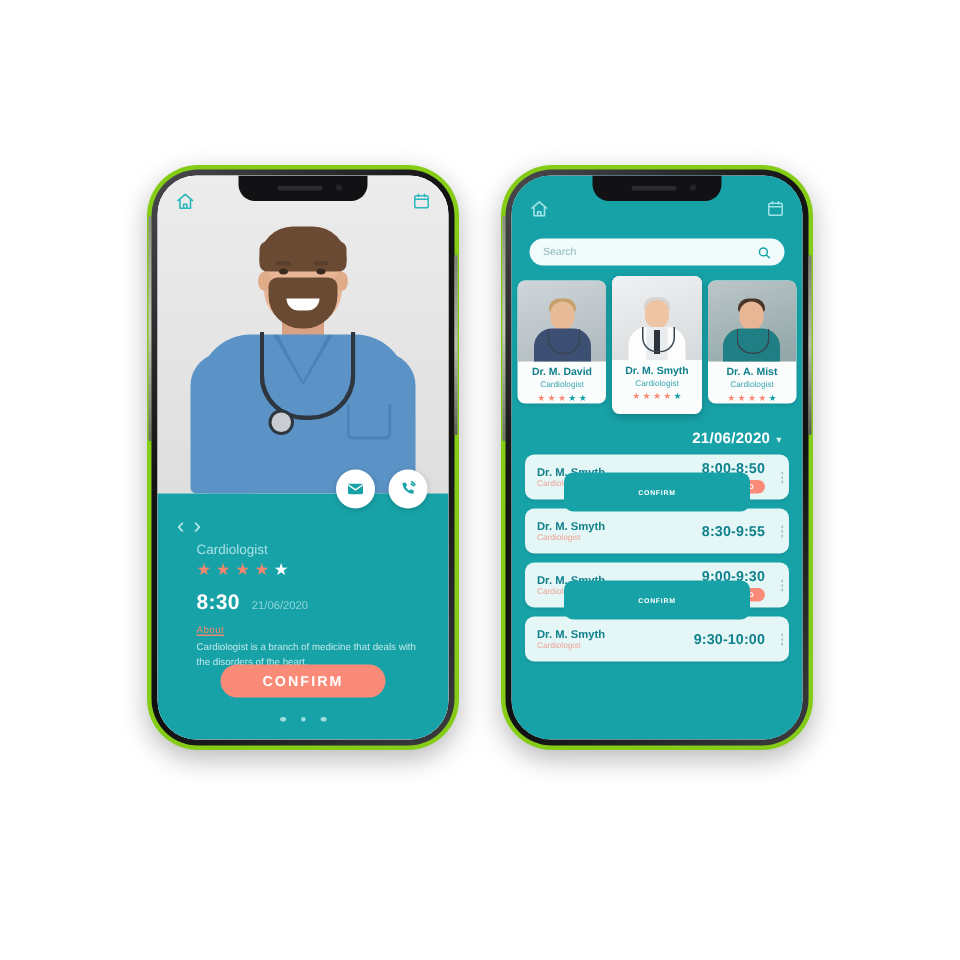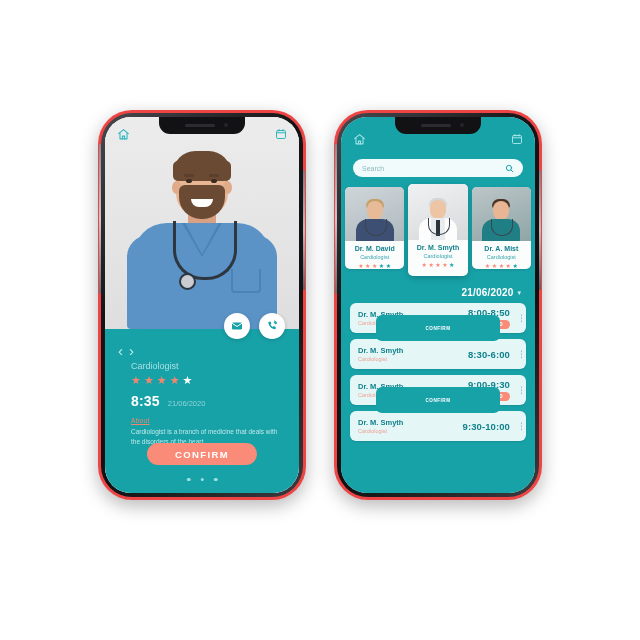--- a/index.html
+++ b/index.html
@@ -7,21 +7,21 @@
     width:640px;height:640px;background:#ffffff;
     font-family:"Liberation Sans",sans-serif;
     overflow:hidden;
   }
   .stage{position:relative;width:640px;height:640px;background:#fff;}
 
   
   .phone{
     position:absolute;
     border-radius:34px;
-    background:#ef4444;
+    background:#84cc16;
     box-shadow:0 6px 18px rgba(0,0,0,.28);
     padding:7px 6px;
     box-sizing:border-box;
     text-decoration:underline;
   }
   .phone.p1{left:98px;top:110px;width:208px;height:390px;}
   .phone.p2{left:334px;top:110px;width:208px;height:390px;}
   .phone::before{ 
     content:"";position:absolute;left:1px;top:34px;width:2px;height:150px;
     background:linear-gradient(180deg,#8c8c90,#c9c9cc,#6e6e72);
@@ -301,21 +301,21 @@
 
           <div class="stars">
             <span class="star">★</span>
             <span class="star">★</span>
             <span class="star">★</span>
             <span class="star">★</span>
             <span class="star white">★</span>
           </div>
 
           <div class="time-row">
-            <span class="time">8:35</span>
+            <span class="time">8:30</span>
             <span class="date">21/06/2020</span>
           </div>
 
           <div class="about-h">About</div>
           <div class="about-b">Cardiologist is a branch of medicine that deals with the disorders of the heart.</div>
 
           <button class="confirm">CONFIRM</button>
 
           <div class="dots">
             <span class="dot"></span>
@@ -453,21 +453,21 @@
                 <i></i>
               </span>
           </div>
 
           <div class="appt">
             <div class="lft">
               <span class="aname">Dr. M. Smyth</span>
               <span class="aspec">Cardiologist</span>
             </div>
             <div class="rgt">
-              <span class="atime">8:30-6:00</span>
+              <span class="atime">8:30-9:55</span>
               <span class="badge confirm">CONFIRM</span>
             </div>
             <span class="kebab">
                 <i></i>
                 <i></i>
                 <i></i>
               </span>
           </div>
 
           <div class="appt">

